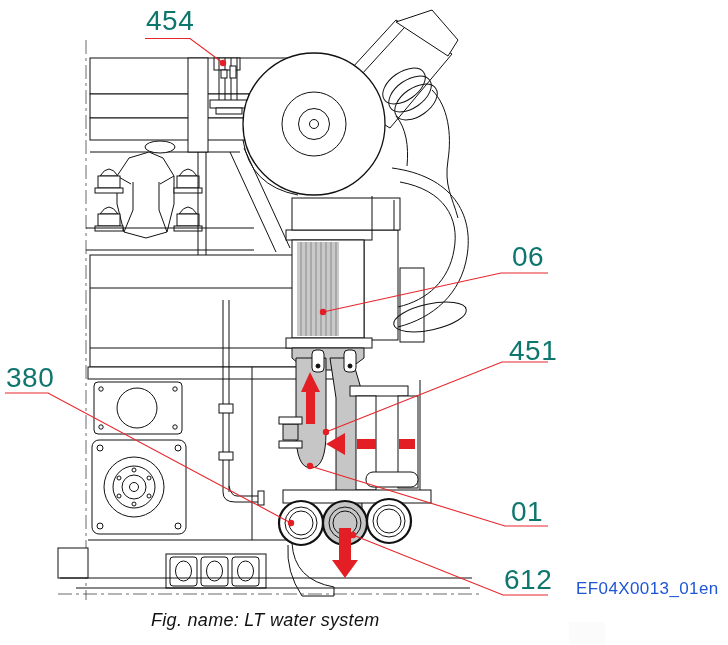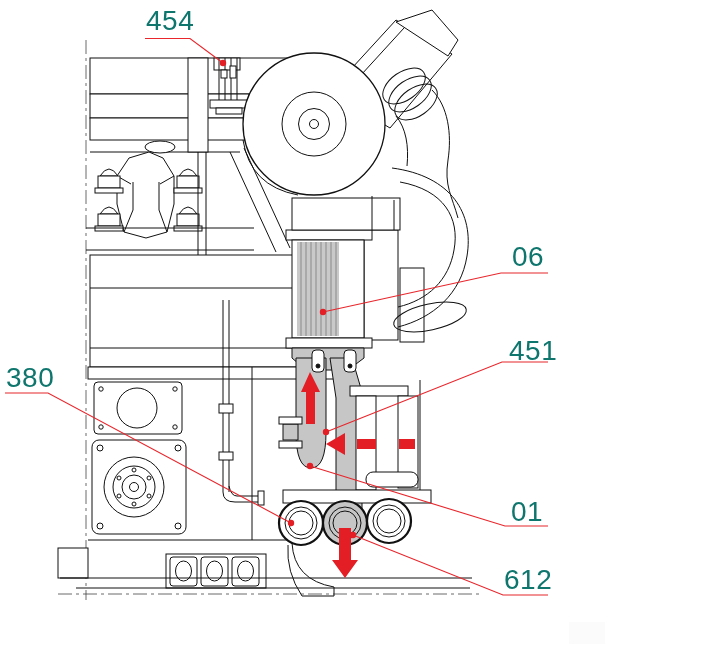--- a/index.html
+++ b/index.html
@@ -279,17 +279,19 @@
   </g>
 </svg>
 
 <div class="callout" style="left:146px;top:7px">454</div>
 <div class="callout" style="left:512px;top:243px">06</div>
 <div class="callout" style="left:509px;top:337px">451</div>
 <div class="callout" style="left:6px;top:364px">380</div>
 <div class="callout" style="left:511px;top:498px">01</div>
 <div class="callout" style="left:504px;top:566px">612</div>
 
-
+<div class="docid">EF04X0013_01en</div>
+
+<div class="caption">Fig. name: LT water system</div>
 
 <div class="ghost-box"></div>
 
 </div>
 
 </body></html>

